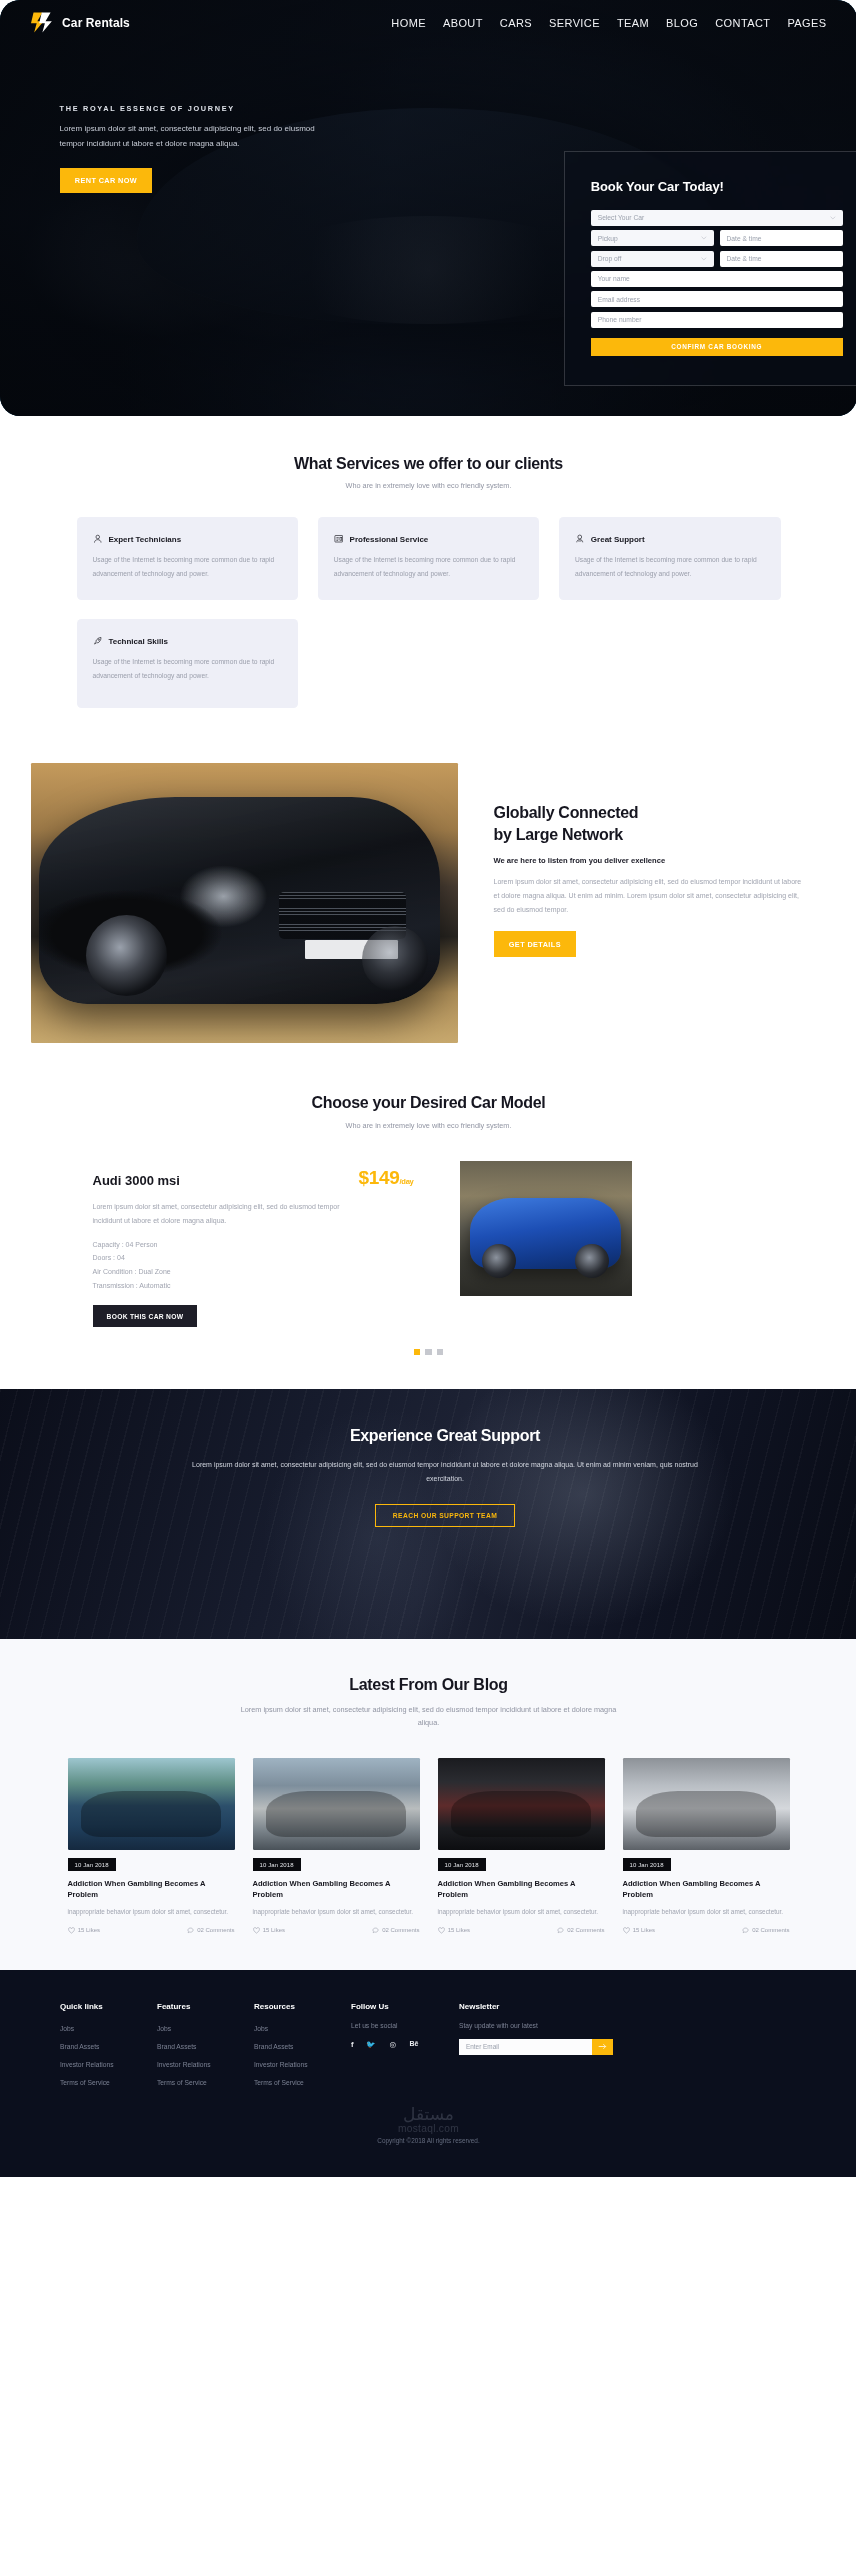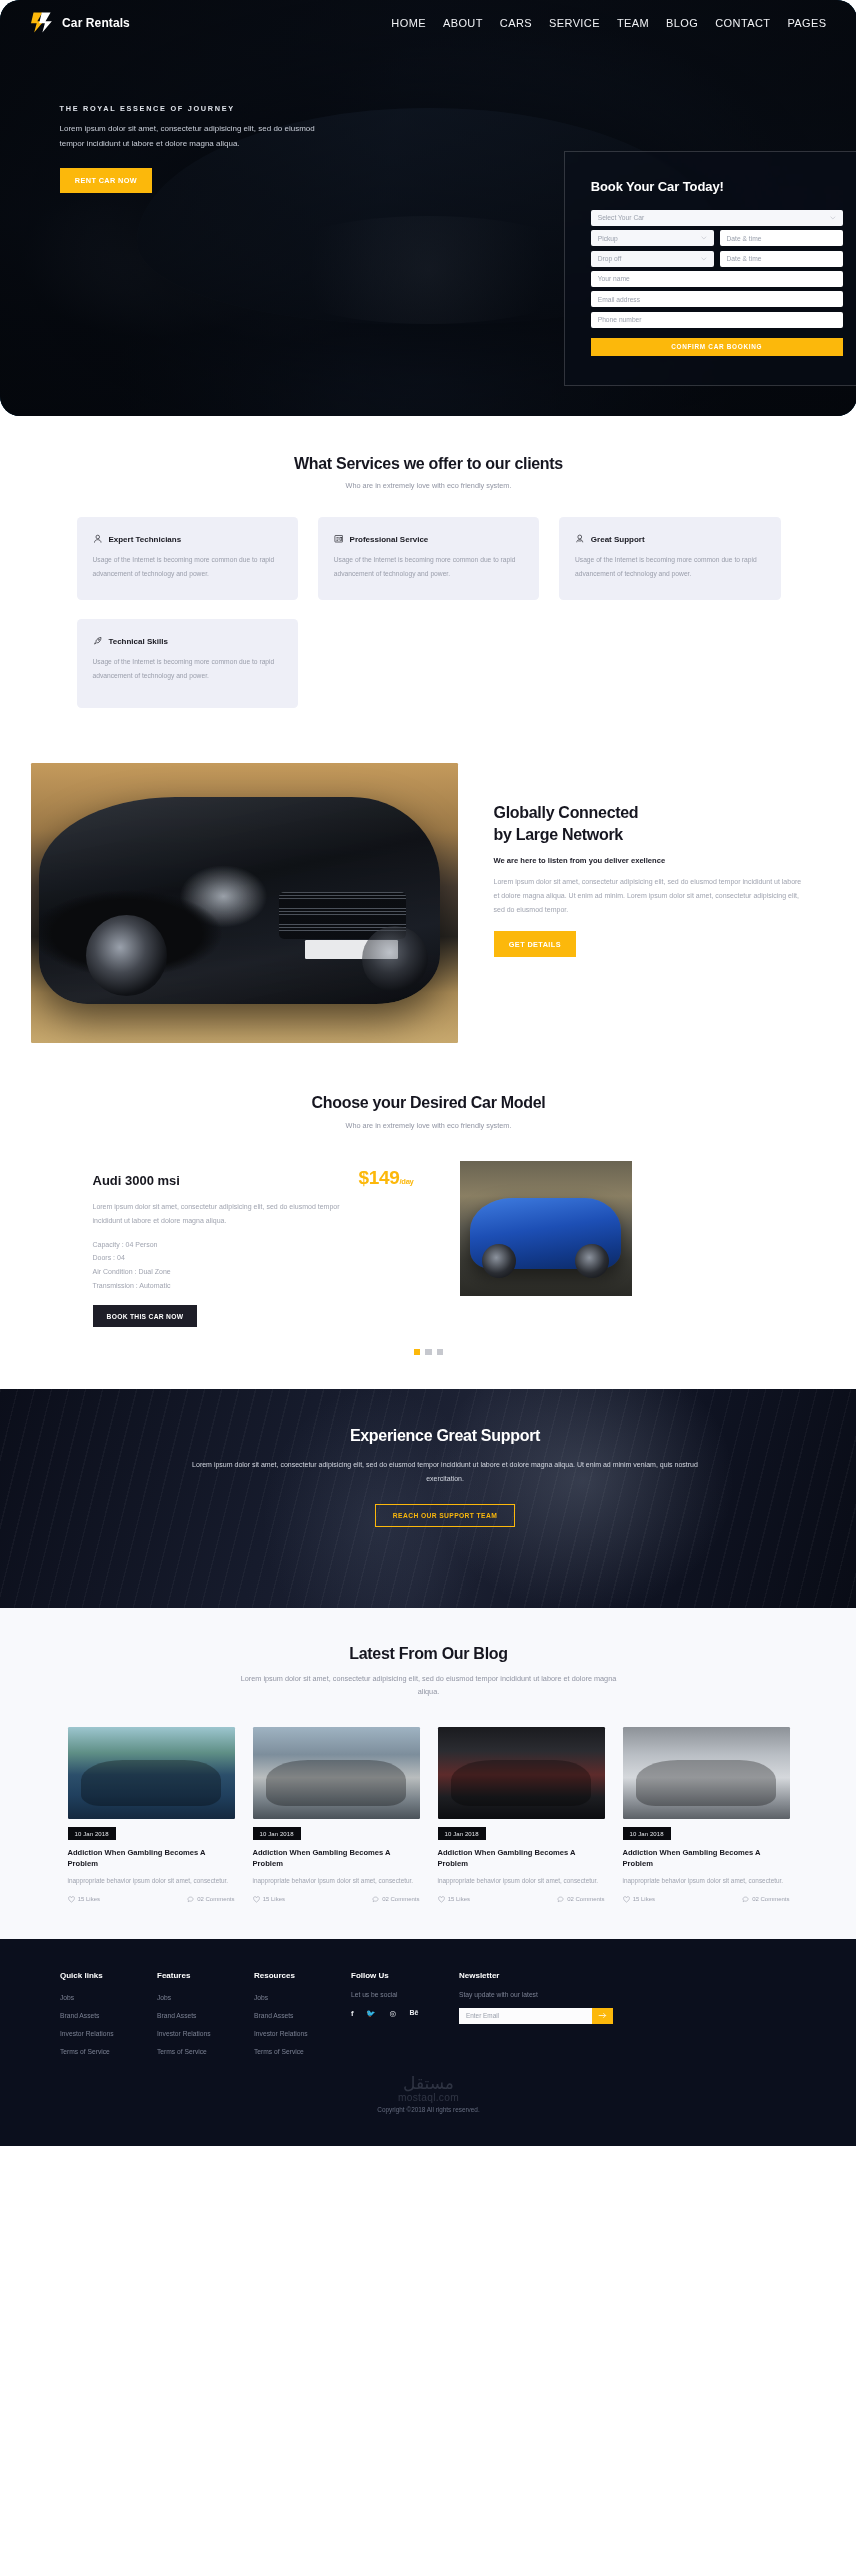--- a/index.html
+++ b/index.html
@@ -167,21 +167,21 @@
     box-shadow:0 7.6px 18px rgba(0,0,0,.5);
   }
   .model-img .b-w { position:absolute; border-radius:50%; background:radial-gradient(circle at 42% 40%, #8c939e, #2a2d33 55%, #08090c 100%); }
   .model-img .b-w1 { left:13%; top:62%; width:34px; height:34px; }
   .model-img .b-w2 { right:13%; top:62%; width:34px; height:34px; }
   .dots { display:flex; gap:5.1px; justify-content:center; margin-top:21.6px; }
   .dot { width:6.4px; height:6.4px; background:#c6c8ce; cursor:pointer; }
   .dot.on { background:#fcb80b; }
 
   
-  .support { position:relative; height:219px; overflow:hidden; background:#0d1220;padding-left:33px; }
+  .support { position:relative; height:250px; overflow:hidden; background:#0d1220;padding-left:33px; }
   .support-bg {
     position:absolute; inset:0;
     background:
       radial-gradient(ellipse 216px 191px at 68% 42%, rgba(175,188,208,.22), transparent 70%),
       radial-gradient(ellipse 159px 184px at 44% 60%, rgba(120,135,160,.15), transparent 72%),
       linear-gradient(110deg,#0b0e1a 0%, #161b2c 34%, #1d2234 52%, #0f1322 76%, #090c16 100%);
   }
   .support-bg:after{
     content:""; position:absolute; inset:0;
     background:repeating-linear-gradient(104deg, rgba(255,255,255,.035) 0 1.3px, transparent 1.3px 16.5px);

